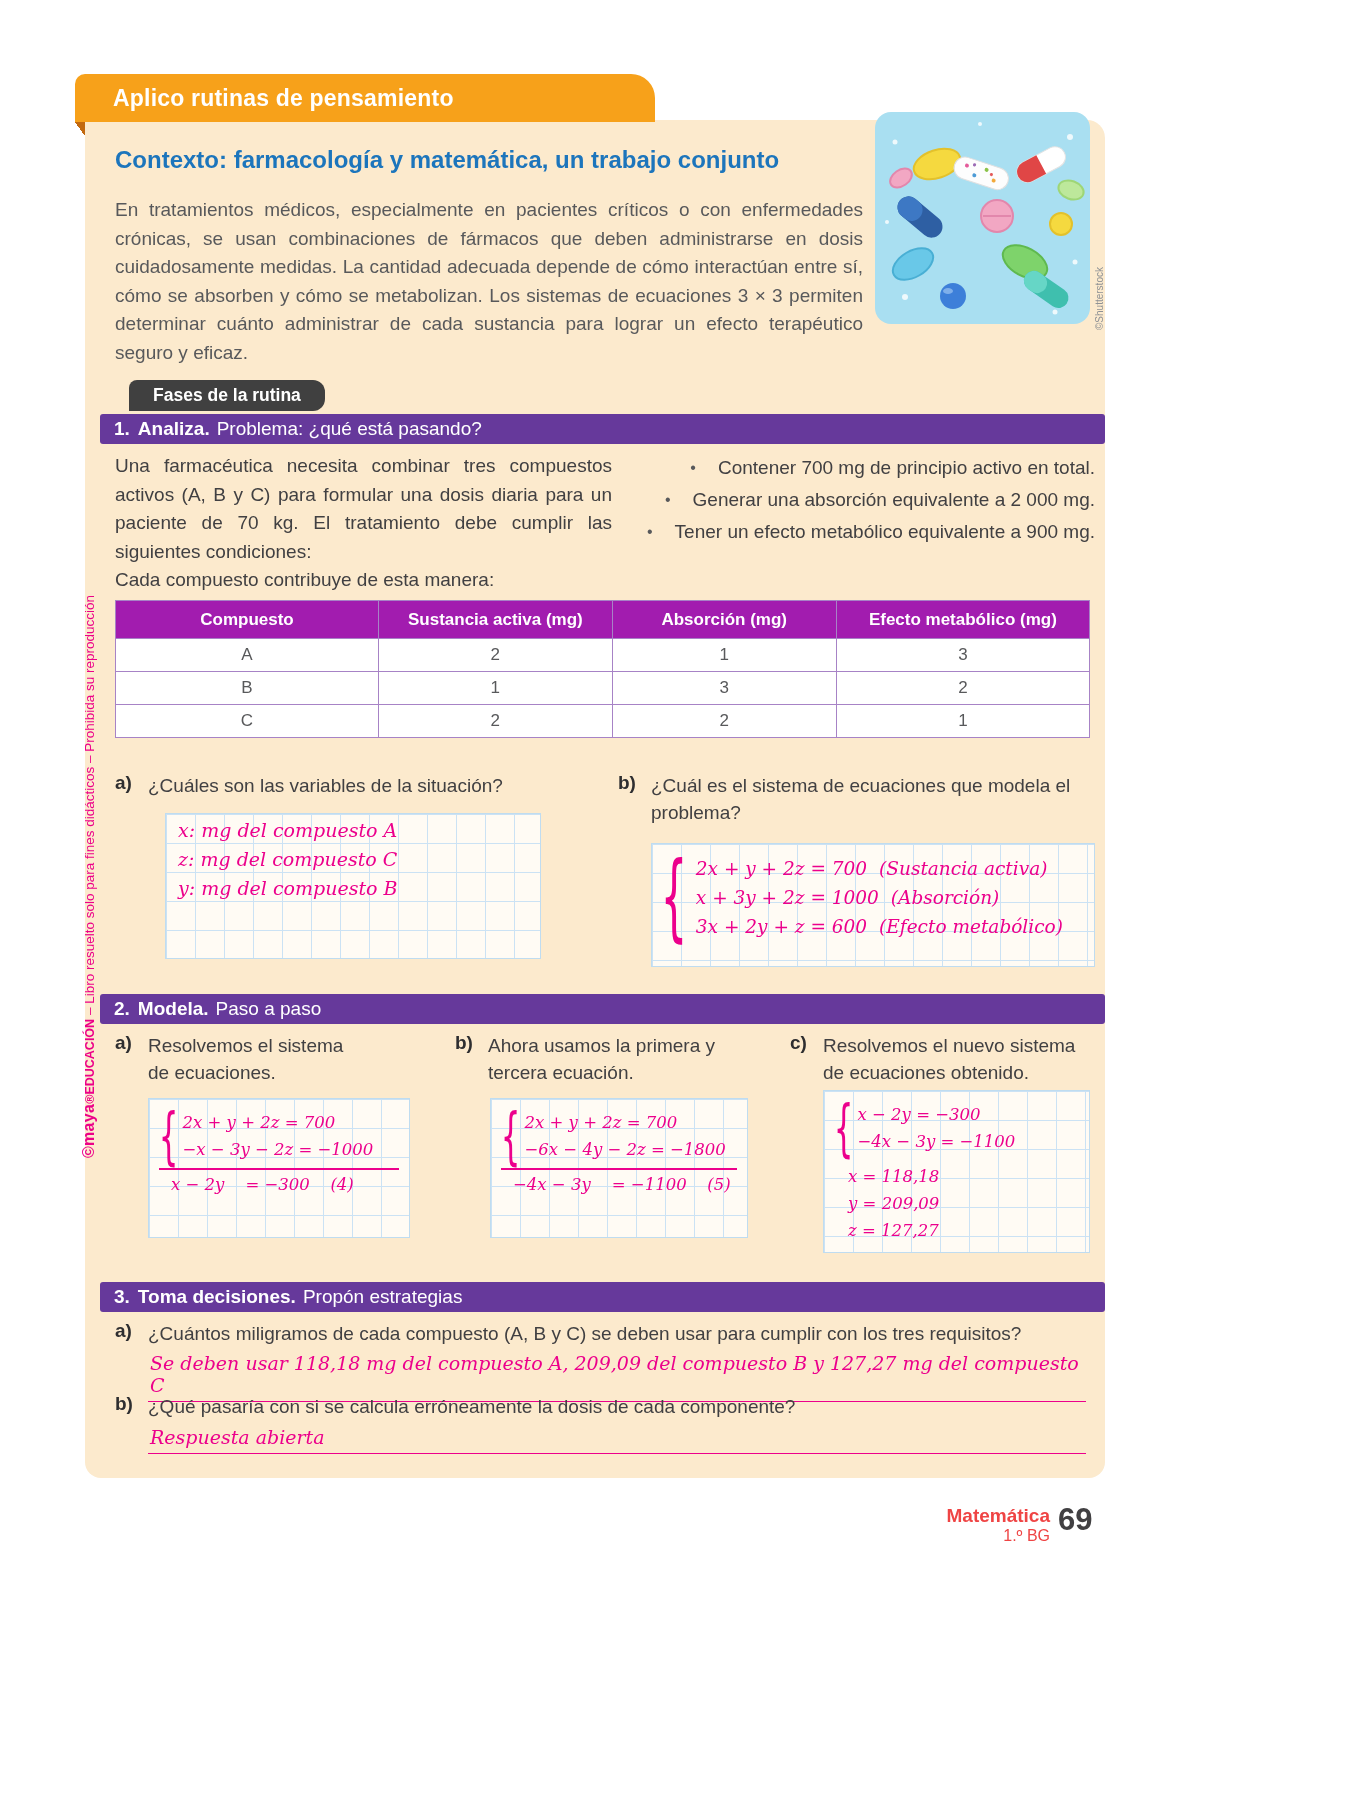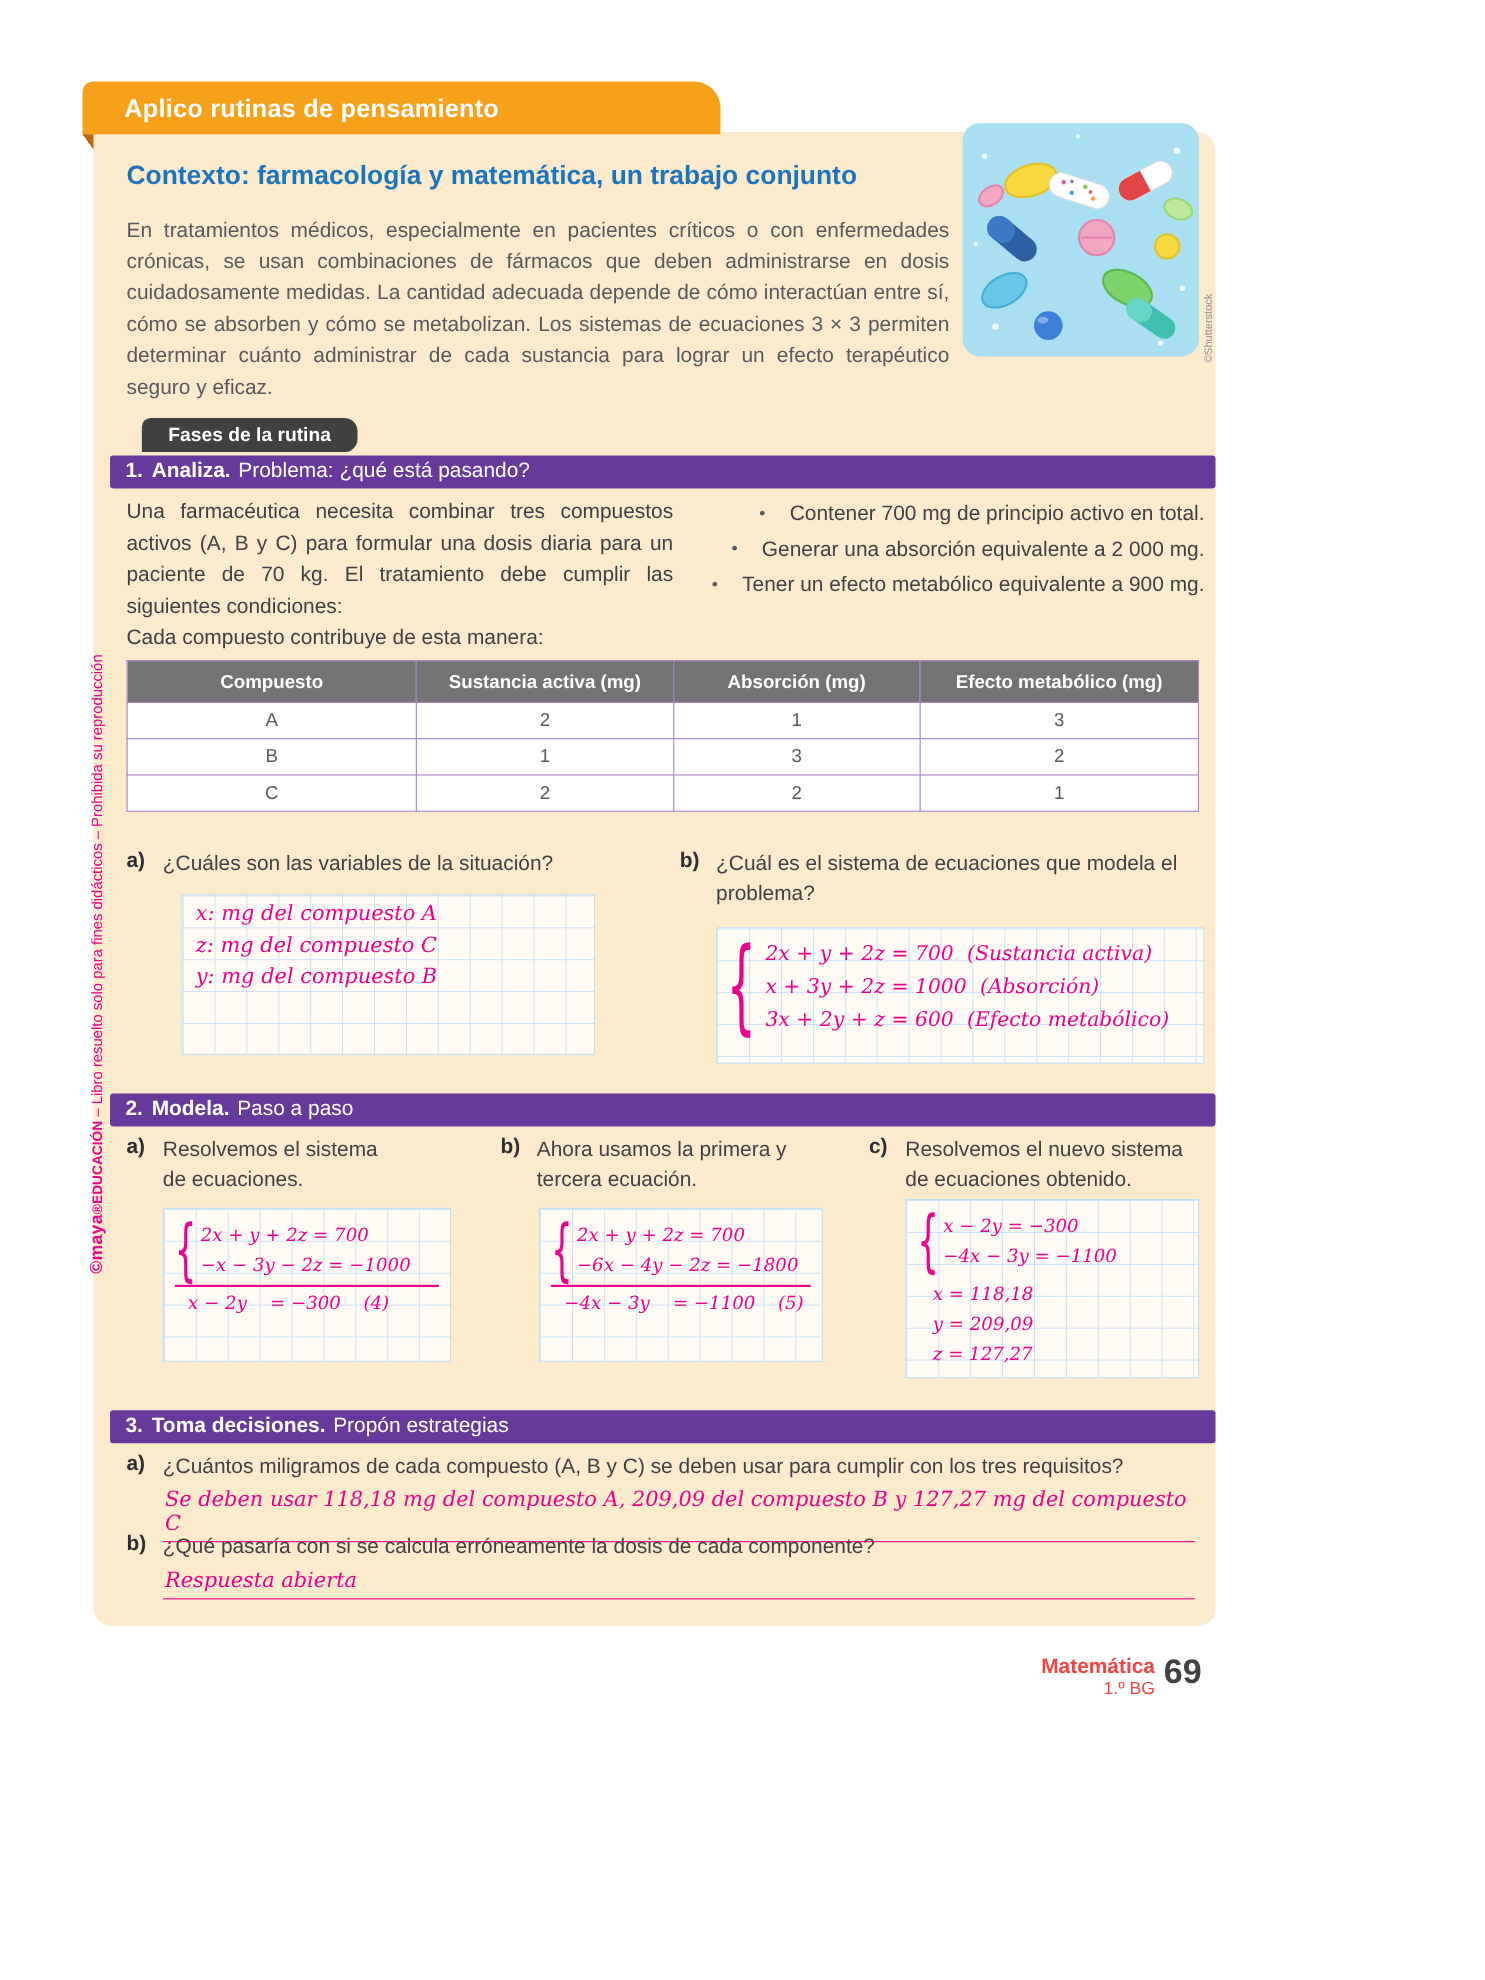--- a/index.html
+++ b/index.html
@@ -42,21 +42,21 @@
   .pbar .ttl { font-weight:bold; margin-right:7px; }
   .pbar .sub { font-weight:normal; }
 
   .body-text { color:#414042; font-size:19px; line-height:28.5px; }
   .bullet-row { display:flex; margin-bottom:6px; color:#414042; font-size:19px; line-height:26px;justify-content:flex-end; }
   .bullet-row::before { content:"•"; color:#58595B; margin-right:22px; font-size:16px; line-height:26px; }
 
   
   table.dtable { position:absolute; left:115px; top:600px; width:975px; border-collapse:collapse;
                  table-layout:fixed; font-size:17px; }
-  table.dtable th { background:#737373; color:#fff; font-weight:bold; height:38px;
+  table.dtable th { background:#a21caf; color:#fff; font-weight:bold; height:38px;
                     border:1px solid #A783C6; }
   table.dtable td { background:#FFFFFF; color:#58595B; text-align:center; height:33px;
                     border:1px solid #A783C6; }
 
   .qlabel { position:absolute; font-weight:bold; color:#2E2E30; font-size:19px; }
   .qtext  { position:absolute; color:#414042; font-size:19px; line-height:27px; }
 
   
   .grid-paper { position:absolute; background-color:rgba(255,255,255,.78);
       background-image:linear-gradient(#CBE2F4 1px, transparent 1px),

